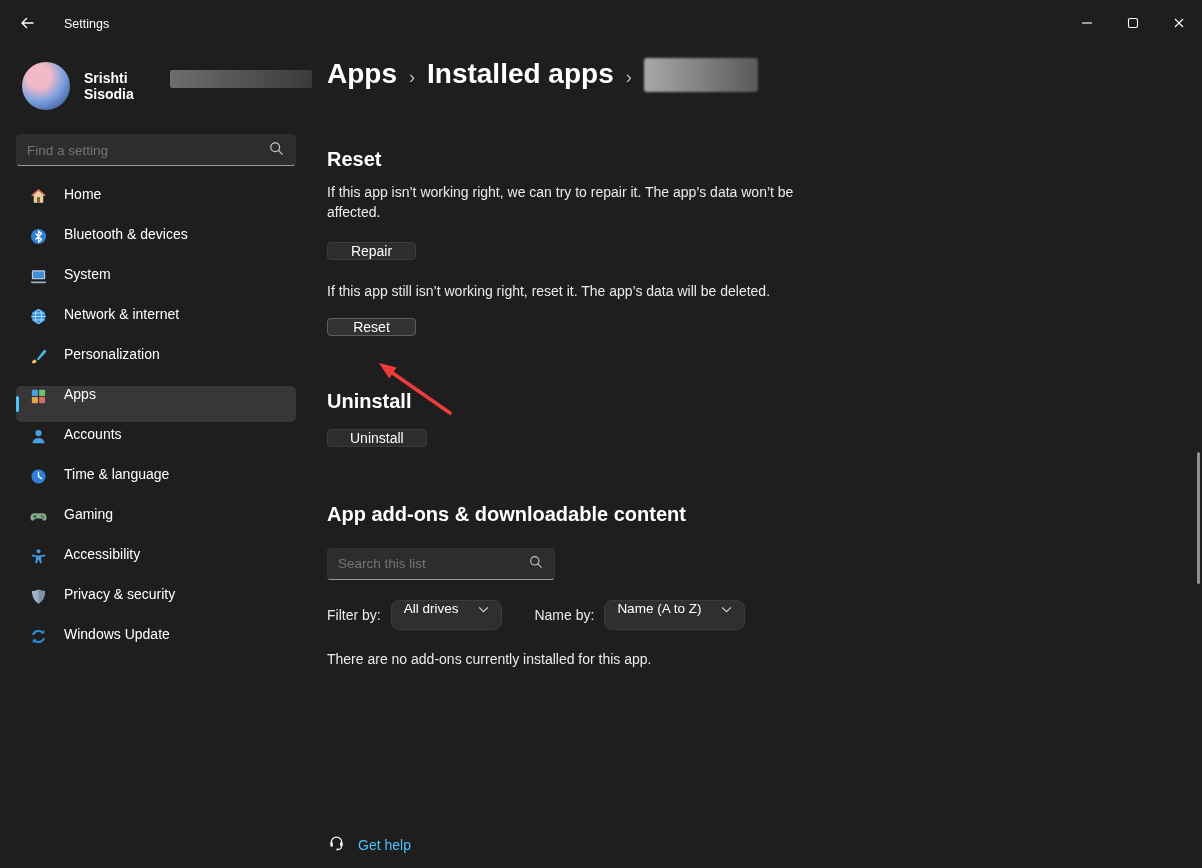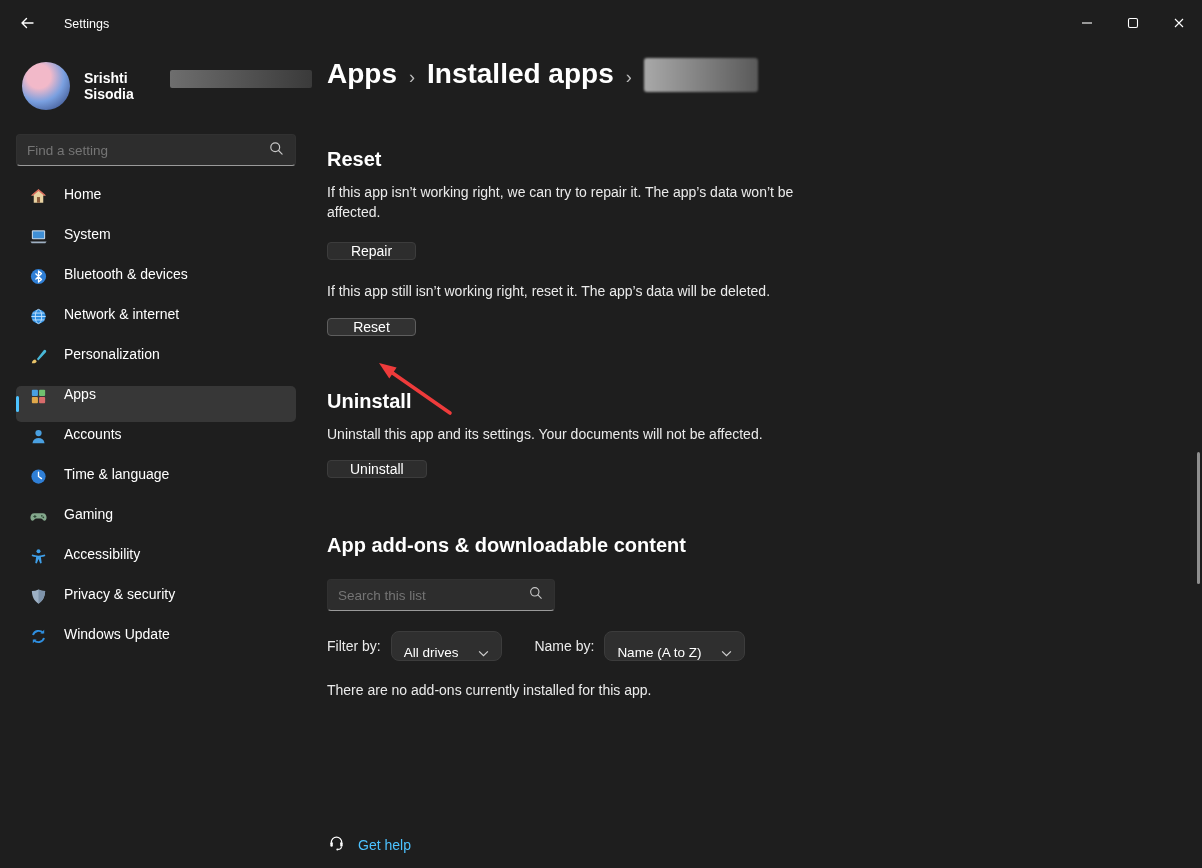--- a/index.html
+++ b/index.html
@@ -56,21 +56,21 @@
   .btn-repair{margin-top:20px}
   .btn-reset{margin-top:16px;border-color:#5e5e5e;background:#323232}
   .h-uninstall{margin-top:54px}
   .p3{margin-top:12px;max-width:630px}
   .btn-uninstall{margin-top:16px}
   .h-addons{margin-top:56px}
   .addon-search{width:228px;margin-top:22px}
   .filter-row{display:flex;align-items:center;margin-top:18px;font-size:14px;color:#ebebeb}
   .filter-label{margin-right:10px}
   .sort-label{margin-left:32px;margin-right:10px}
-  .dropdown{display:inline-flex;align-items:flex-end;gap:20px;height:30px;padding:0 12px;background:#2f2f2f;
+  .dropdown{display:inline-flex;align-items:flex-start;gap:20px;height:30px;padding:0 12px;background:#2f2f2f;
     border:1px solid #3c3c3c;border-radius:8px;color:#ffffff;font-size:13.5px;cursor:pointer;font-family:inherit}
   .empty-msg{margin-top:20px}
   .gethelp{position:absolute;left:0;bottom:12px;display:flex;align-items:center;gap:12px;cursor:pointer}
   .gethelp-label{font-size:14px;color:#4cc2ff}
 
   
   .arrow-annotation{position:absolute;left:368px;top:355px;width:96px;height:72px;pointer-events:none}
   .scroll-thumb{position:absolute;right:2px;top:452px;width:3px;height:132px;background:#8f8f8f;border-radius:2px;cursor:pointer}
 </style>
 </head>
@@ -132,35 +132,35 @@
               <path d="M10 2.5 17.5 9H15v7.5H5V9H2.5Z" fill="#e8d2a2"></path>
               <path d="M10 2.2 2 9h2.3L10 4.1 15.7 9H18Z" fill="#d8695a"></path>
               <rect x="8.4" y="10.6" width="3.2" height="5.9" fill="#8a5a3a"></rect>
             </svg>
           </span>
         <span class="nav-label">Home</span>
       </div>
       <div class="nav-item">
         <span class="nav-icon">
             <svg viewBox="0 0 20 20">
+              <circle cx="10" cy="10" r="8" fill="#2f7fd6"></circle>
+              <path d="M6.8 6.8 13.2 13.2 10 15.8V4.2l3.2 2.6-6.4 6.4" stroke="#fff" stroke-width="1.3" fill="none" stroke-linejoin="round"></path>
+            </svg>
+          </span>
+        <span class="nav-label">Bluetooth &amp; devices</span>
+      </div>
+      <div class="nav-item">
+        <span class="nav-icon">
+            <svg viewBox="0 0 20 20">
               <rect x="3" y="3.5" width="14" height="9.5" rx="1.2" fill="#bcd0e4"></rect>
               <rect x="4.2" y="4.7" width="11.6" height="7.1" fill="#3f8fd6"></rect>
               <path d="M1.5 15.3h17l-1.3 1.7H2.8Z" fill="#9fb0c2"></path>
             </svg>
           </span>
         <span class="nav-label">System</span>
-      </div>
-      <div class="nav-item">
-        <span class="nav-icon">
-            <svg viewBox="0 0 20 20">
-              <circle cx="10" cy="10" r="8" fill="#2f7fd6"></circle>
-              <path d="M6.8 6.8 13.2 13.2 10 15.8V4.2l3.2 2.6-6.4 6.4" stroke="#fff" stroke-width="1.3" fill="none" stroke-linejoin="round"></path>
-            </svg>
-          </span>
-        <span class="nav-label">Bluetooth &amp; devices</span>
       </div>
       <div class="nav-item">
         <span class="nav-icon">
             <svg viewBox="0 0 20 20">
               <circle cx="10" cy="10" r="7.5" fill="#2f8fe0"></circle>
               <ellipse cx="10" cy="10" rx="3.4" ry="7.5" fill="none" stroke="#bfe0ff" stroke-width="1"></ellipse>
               <path d="M2.5 10h15M3.7 6.4h12.6M3.7 13.6h12.6" stroke="#bfe0ff" stroke-width="1" fill="none"></path>
             </svg>
           </span>
         <span class="nav-label">Network &amp; internet</span>
@@ -255,21 +255,20 @@
       <span class="redacted-crumb"></span>
     </div>
 
     <h2 class="section-h h-reset">Reset</h2>
     <p class="body-text p1">If this app isn’t working right, we can try to repair it. The app’s data won’t be affected.</p>
     <button class="btn btn-repair">Repair</button>
     <p class="body-text p2">If this app still isn’t working right, reset it. The app’s data will be deleted.</p>
     <button class="btn btn-reset">Reset</button>
 
     <h2 class="section-h h-uninstall">Uninstall</h2>
-    <p class="body-text p3">Uninstall this app and its settings. Your documents will not be affected.</p>
     <button class="btn btn-uninstall">Uninstall</button>
 
     <h2 class="section-h h-addons">App add-ons &amp; downloadable content</h2>
     <div class="searchbox addon-search">
       <input type="text" placeholder="Search this list" style="">
       <span>
         <svg width="16" height="16" viewBox="0 0 20 20">
             <circle cx="8.5" cy="8.5" r="5.2" fill="none" stroke="#c8c8c8" stroke-width="1.4"></circle>
             <path d="M12.4 12.4 16.6 16.6" stroke="#c8c8c8" stroke-width="1.4" stroke-linecap="round"></path>
           </svg>

